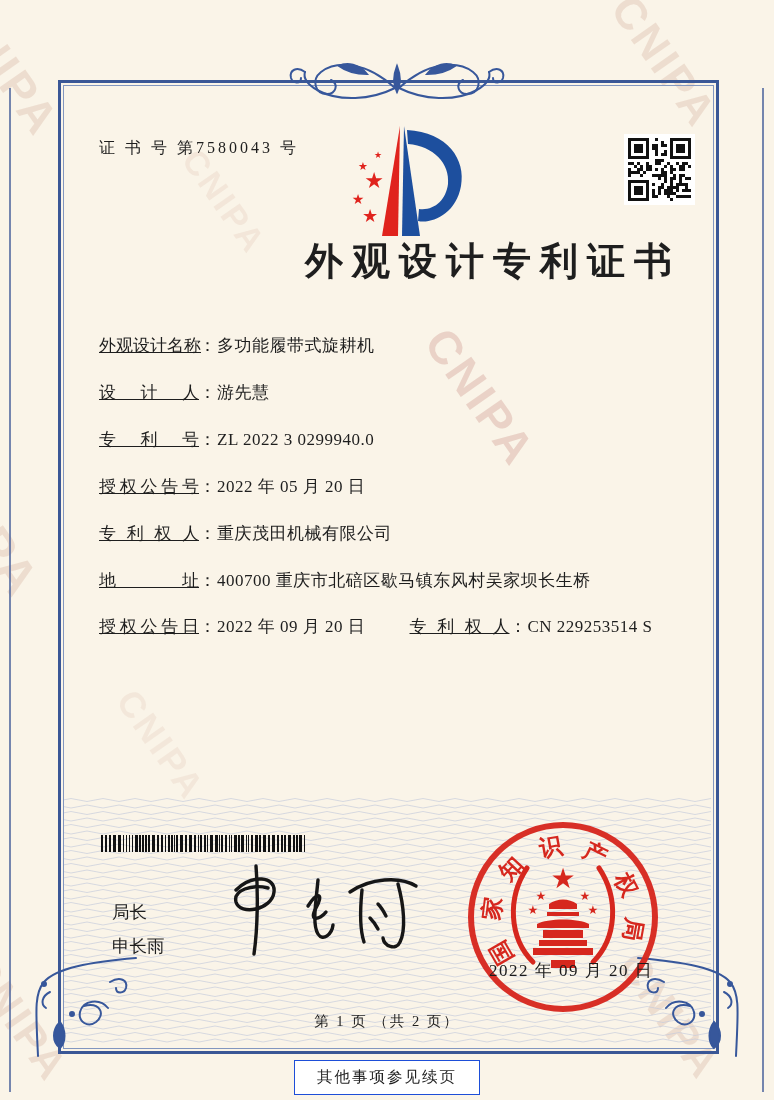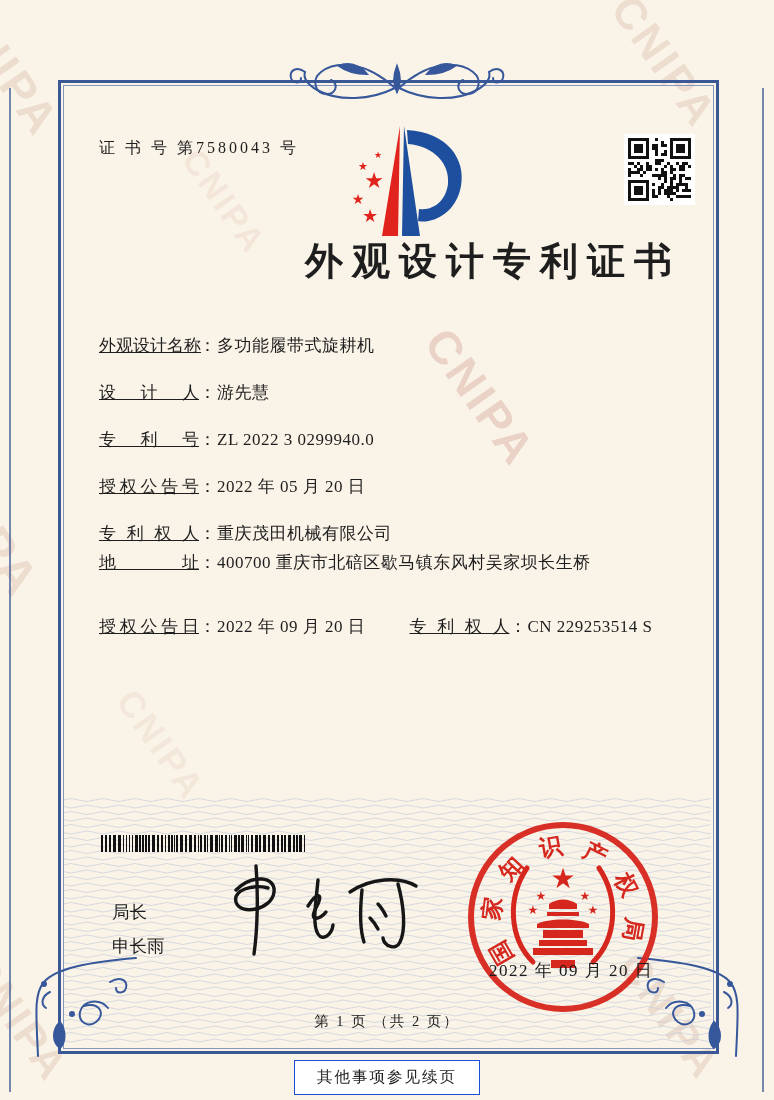--- a/index.html
+++ b/index.html
@@ -393,21 +393,21 @@
   </div>
   <div class="row" style="top:94px;">
     <span class="flabel">专利号</span><span class="fcolon">：</span><span class="fvalue">ZL 2022 3 0299940.0</span>
   </div>
   <div class="row" style="top:141px;">
     <span class="flabel">授权公告号</span><span class="fcolon">：</span><span class="fvalue">2022 年 05 月 20 日</span>
   </div>
   <div class="row" style="top:188px;">
     <span class="flabel">专利权人</span><span class="fcolon">：</span><span class="fvalue">重庆茂田机械有限公司</span>
   </div>
-  <div class="row" style="top:217px;">
+  <div class="row" style="top:235px;">
     <span class="flabel">地址</span><span class="fcolon">：</span><span class="fvalue">400700 重庆市北碚区歇马镇东风村吴家坝长生桥</span>
   </div>
   <div class="row" style="top:281px;">
     <span class="flabel">授权公告日</span><span class="fcolon">：</span><span class="fvalue">2022 年 09 月 20 日</span>
     <span style="display:inline-block;margin-left:40px;">
       <span class="flabel">专利权人</span><span class="fcolon">：</span><span class="fvalue">CN 229253514 S</span>
     </span>
   </div>
 </div>
 

